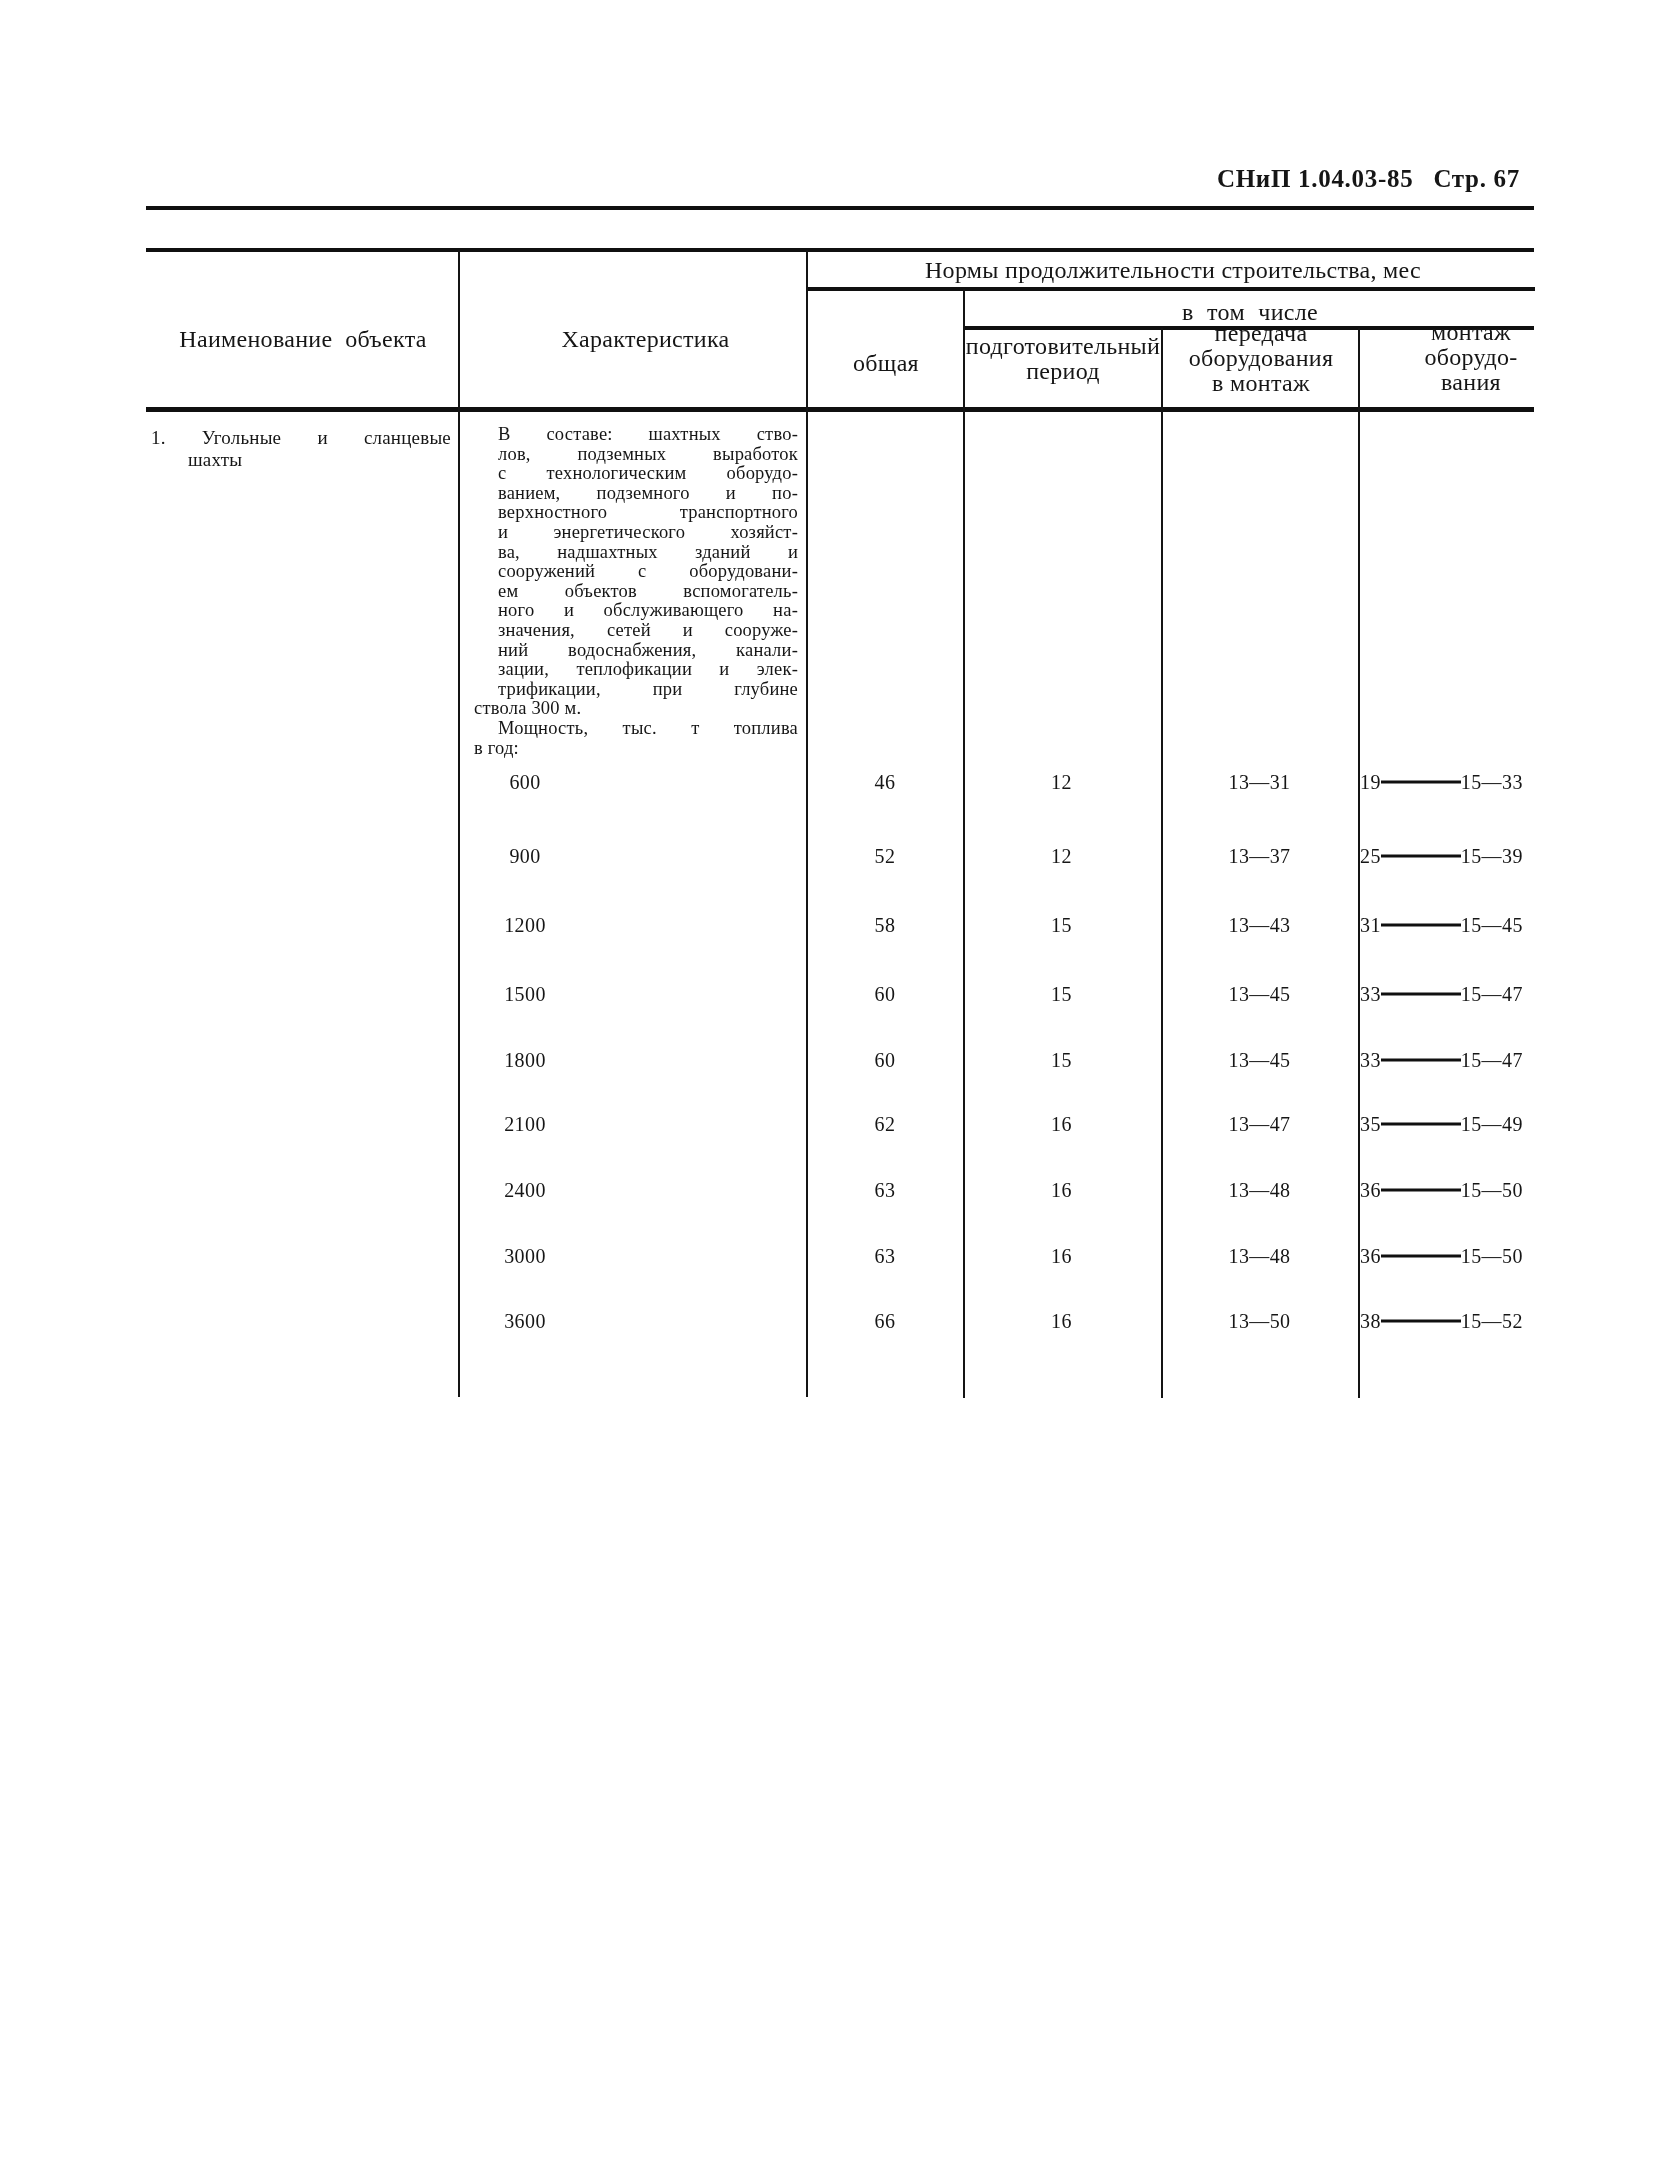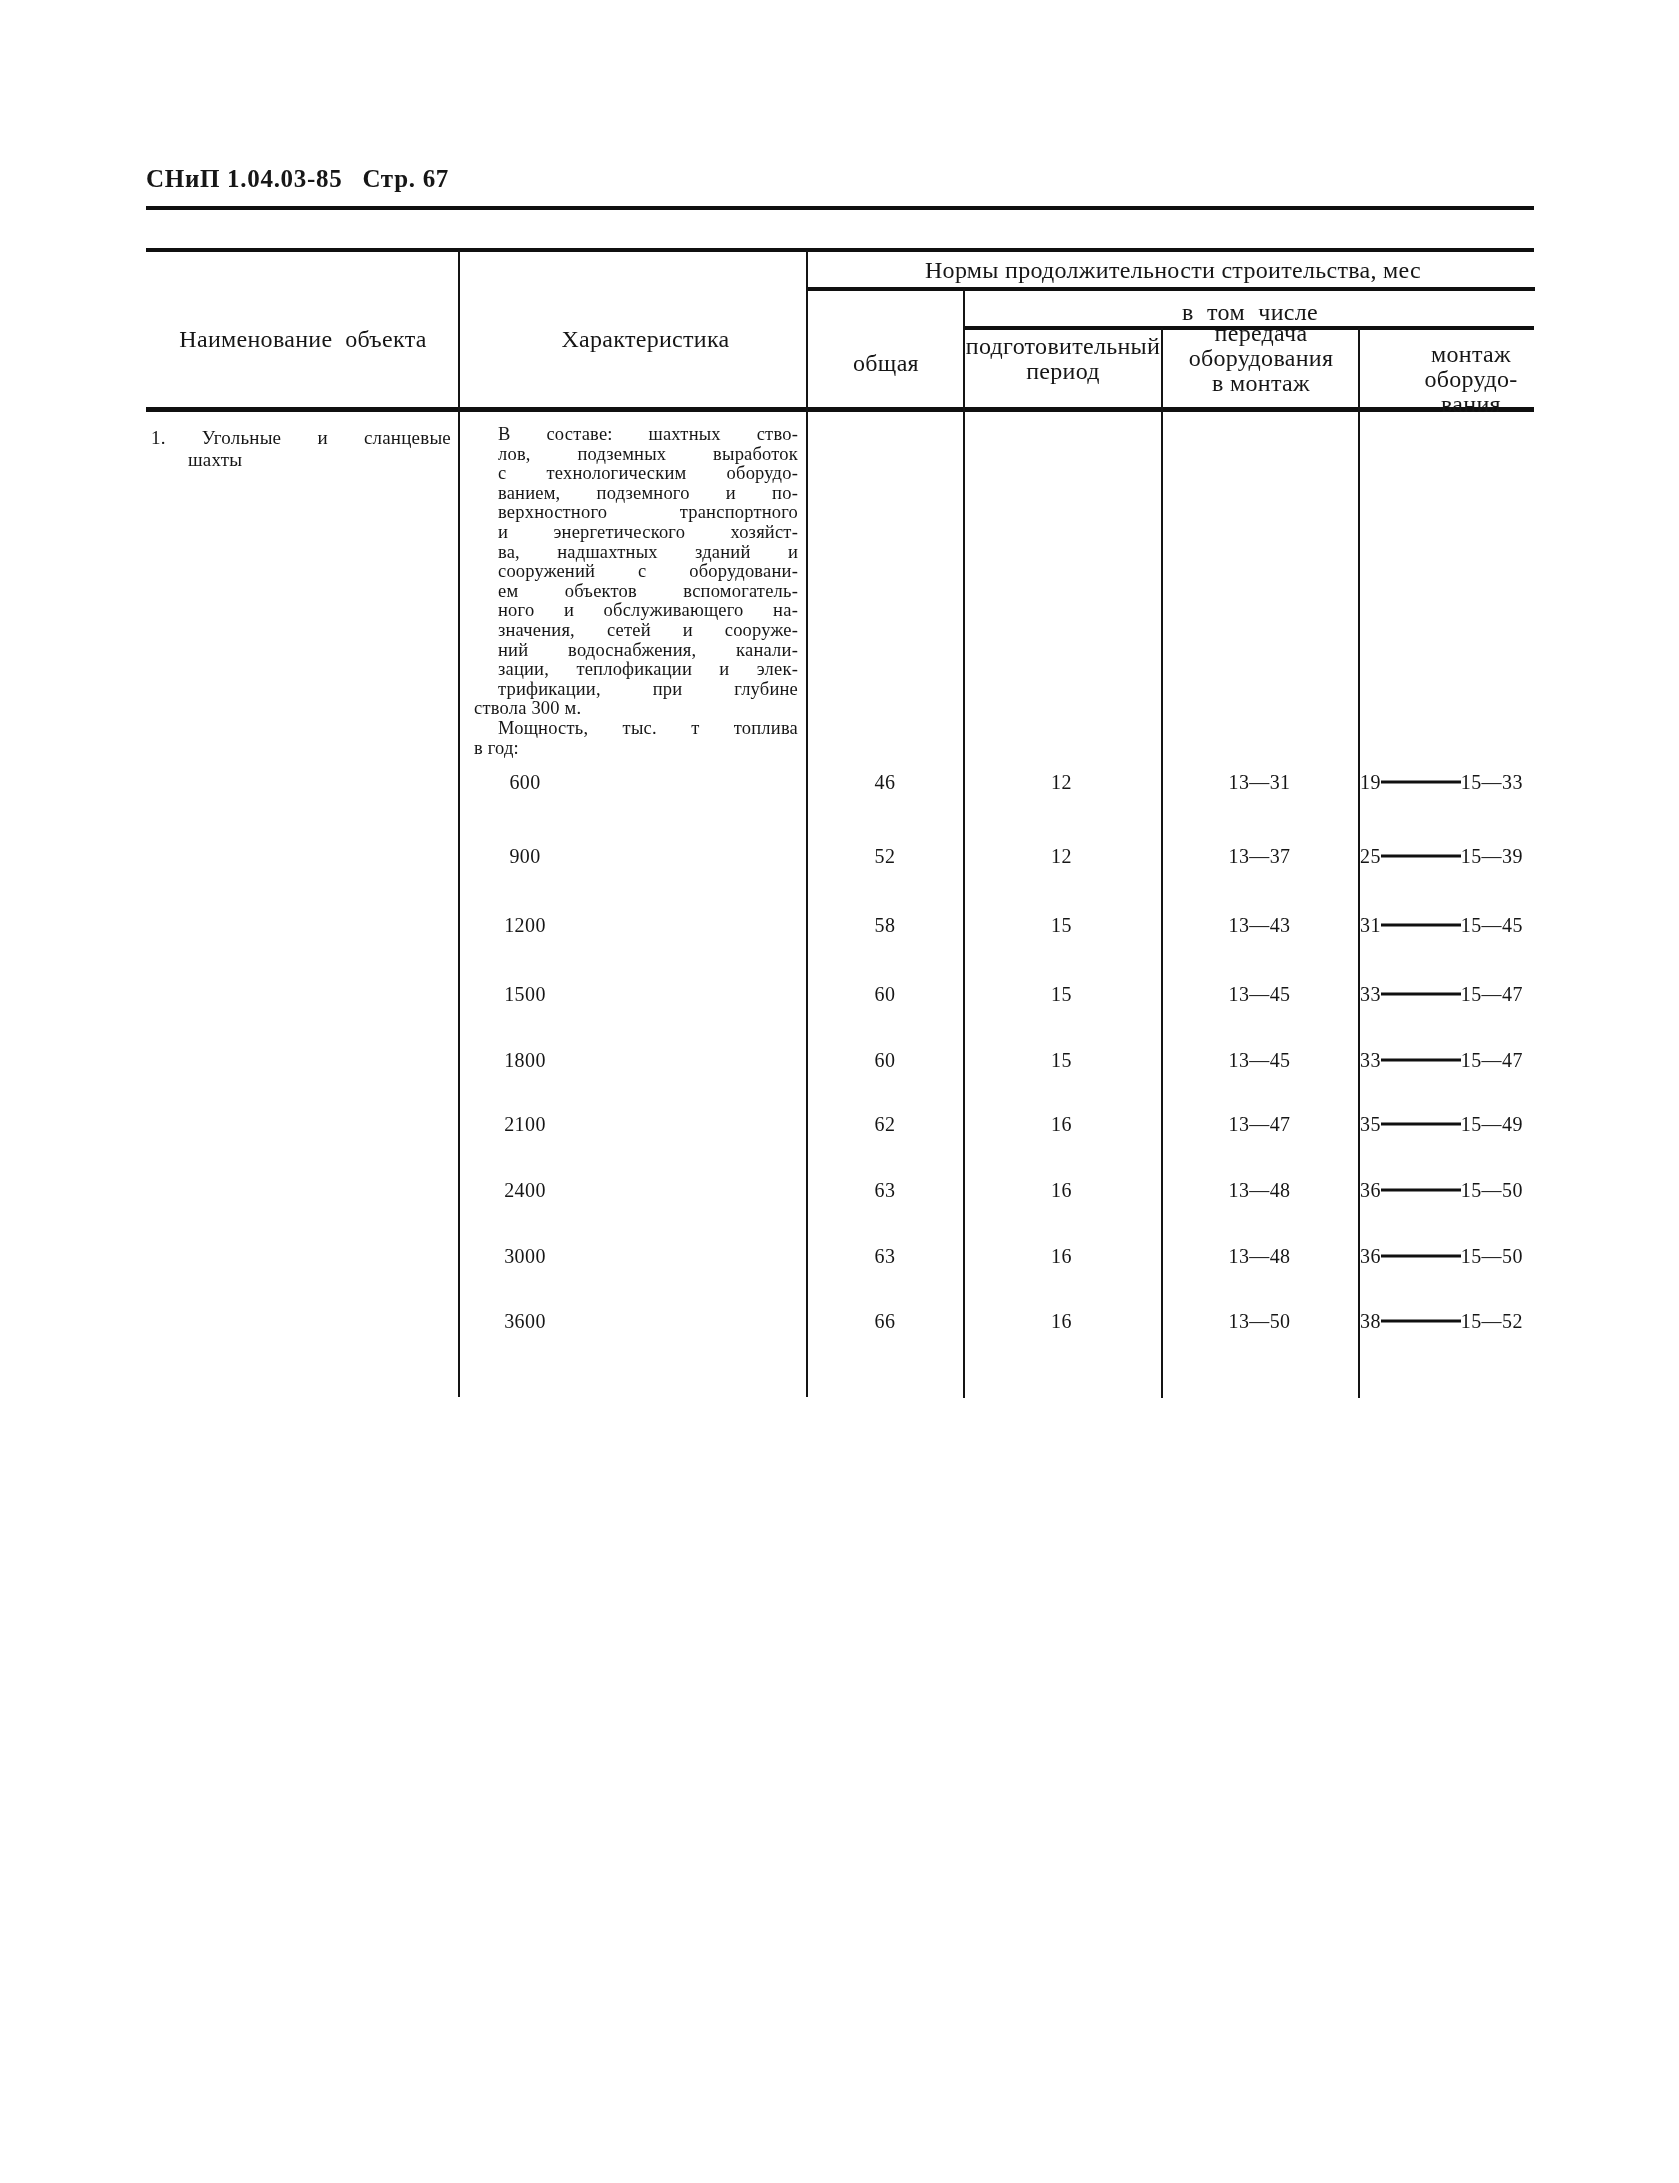--- a/index.html
+++ b/index.html
@@ -7,39 +7,39 @@
   body {
     width:1680px; height:2183px; position:relative;
     font-family:"Liberation Serif","DejaVu Serif",serif;
     color:#161616;
   }
   .page { position:absolute; inset:0; background:#fff; }
 
   
   .doc-header {
     position:absolute; left:146px; top:165px; width:1374px;
-    text-align:left; font-size:25px; font-weight:bold; letter-spacing:0.7px;
+    text-align:right; font-size:25px; font-weight:bold; letter-spacing:0.7px;
     white-space:nowrap;
   }
   .doc-header .pg { margin-left:20px; }
 
   
   .hrule { position:absolute; background:#101010; }
   .vrule { position:absolute; background:#141414; width:2.1px; }
 
   
   .hcell { position:absolute; text-align:center; font-size:24px; letter-spacing:0.3px; }
   .h-norms { left:811px; top:257px; width:724px; }
   .h-incl  { left:965px; top:299px; width:570px; word-spacing:7.1px; }
   .h-obj   { left:148px;  top:326px; width:310px; word-spacing:6.4px; }
   .h-char  { left:472px;  top:326px; width:347px; }
   .h-total { left:809px; top:350px; width:154px; }
   .h-prep  { left:965px; top:334px; width:196px; line-height:25px; }
   .h-trans { left:1163px; top:321px; width:196px; line-height:25px; }
-  .h-inst  { left:1360px; top:342px; width:174px; line-height:25px;padding-left:48px; }
+  .h-inst  { left:1360px; top:320px; width:174px; line-height:25px;padding-left:48px; }
 
   
   .obj-block { position:absolute; left:151px; top:427px; width:300px; font-size:19px; letter-spacing:0.2px; line-height:22px; }
   .obj-line1 { text-align:justify; text-align-last:justify; }
   .obj-line2 { padding-left:37px; }
 
   
   .char-block { position:absolute; left:474px; top:425px; width:324px; font-size:18.5px; letter-spacing:0.2px; line-height:19.6px; }
   .char-block .jl { text-align:justify; text-align-last:justify;margin-left:24px; }
   .char-block .ll { text-align:left; }

